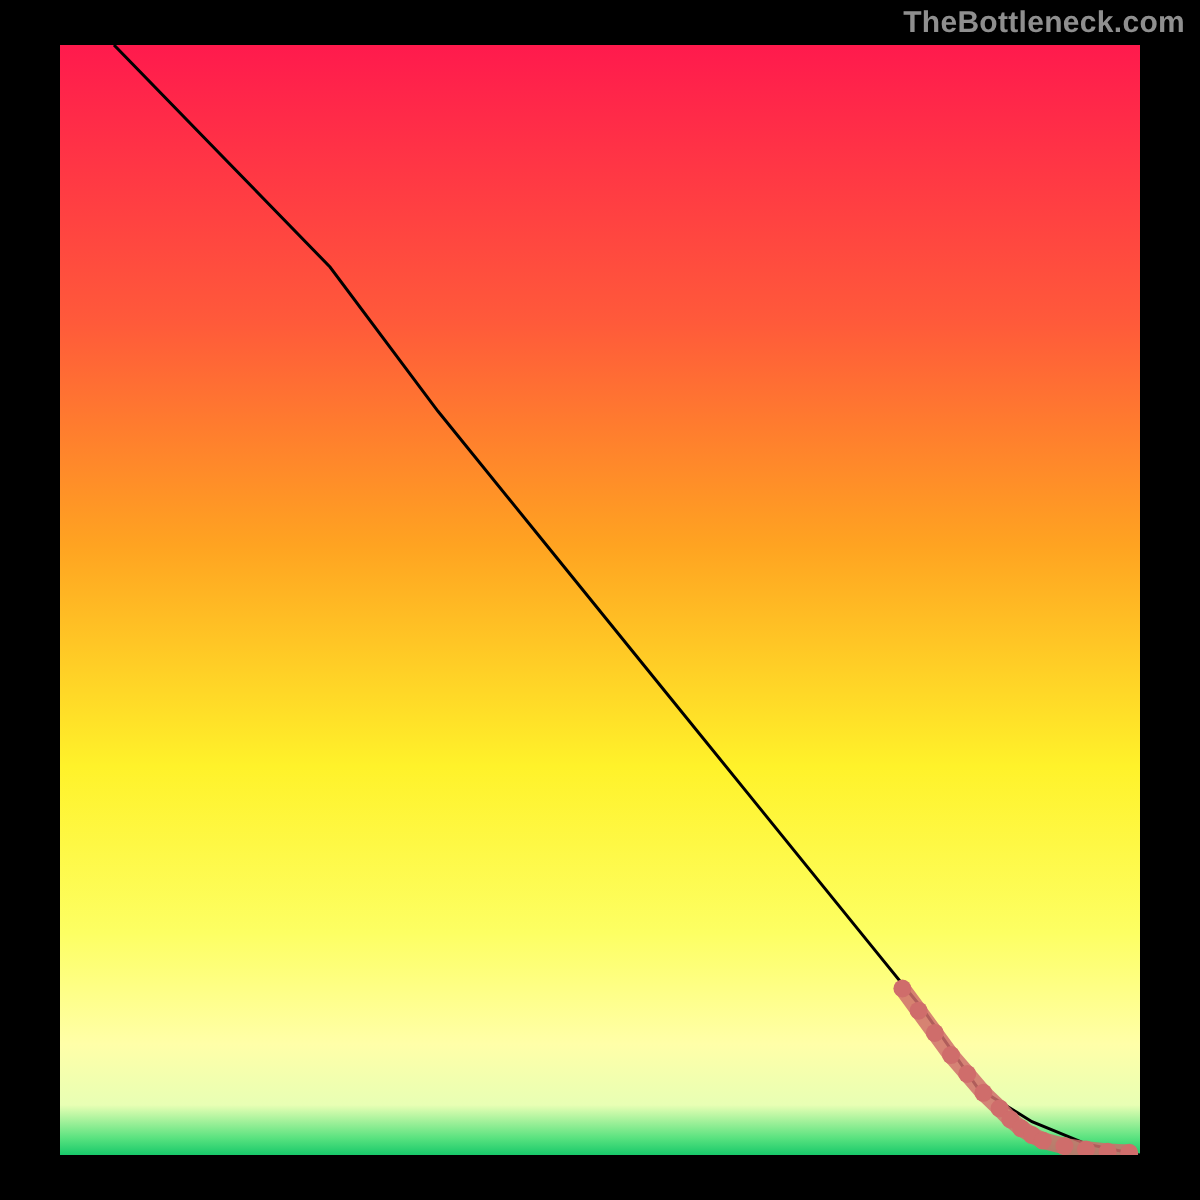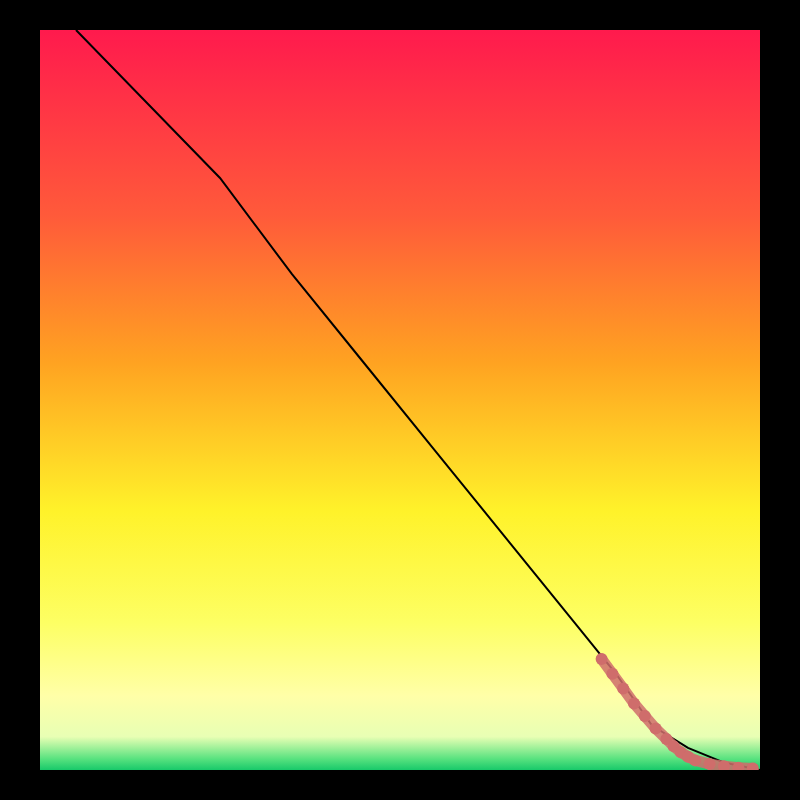--- a/index.html
+++ b/index.html
@@ -38,20 +38,21 @@
   .plot svg {
     display: block;
     width: 100%;
     height: 100%;
   }
 </style>
 </head>
 <body>
 
 <div class="outer">
+  <div class="attribution">TheBottleneck.com</div>
 
   <div class="plot">
     <svg viewBox="0 0 720 740" preserveAspectRatio="none">
       <defs>
         <linearGradient id="bg-grad" x1="0" y1="0" x2="0" y2="1">
             <stop offset="0.00%" stop-color="#ff1a4d"></stop>
             <stop offset="25.00%" stop-color="#ff5a3a"></stop>
             <stop offset="45.00%" stop-color="#ffa321"></stop>
             <stop offset="65.00%" stop-color="#fff22a"></stop>
             <stop offset="80.00%" stop-color="#fdff63"></stop>

